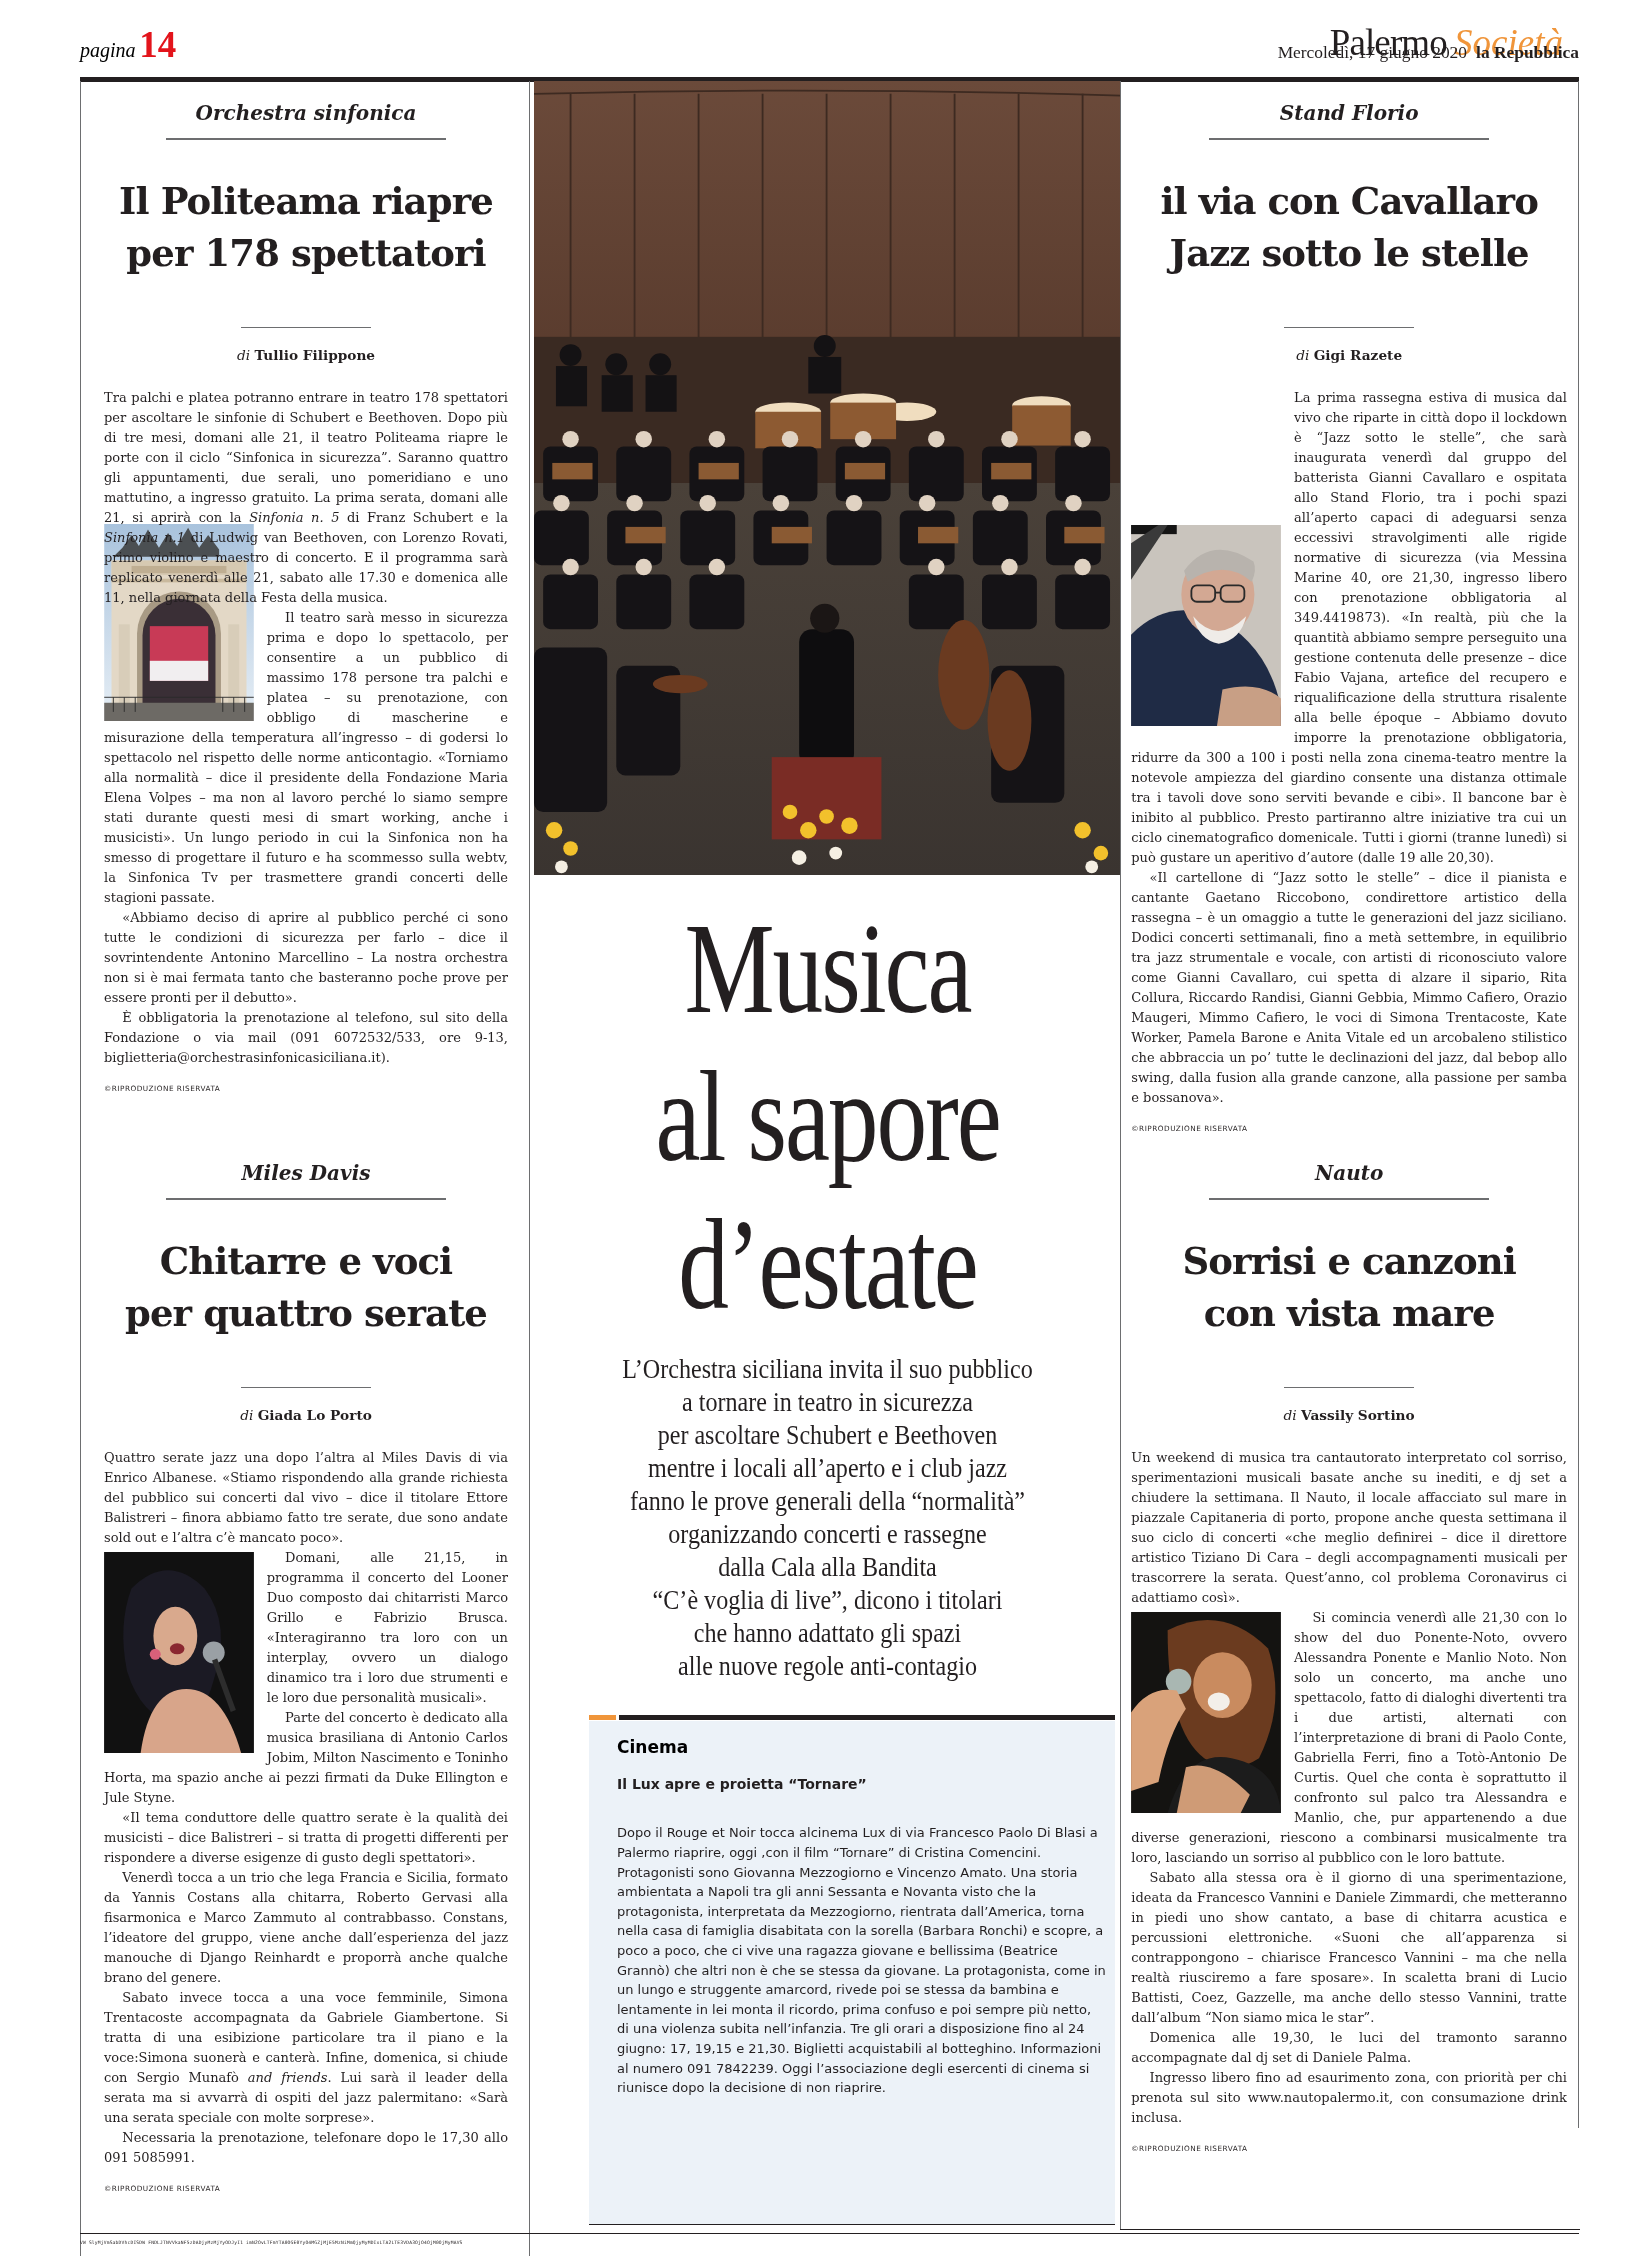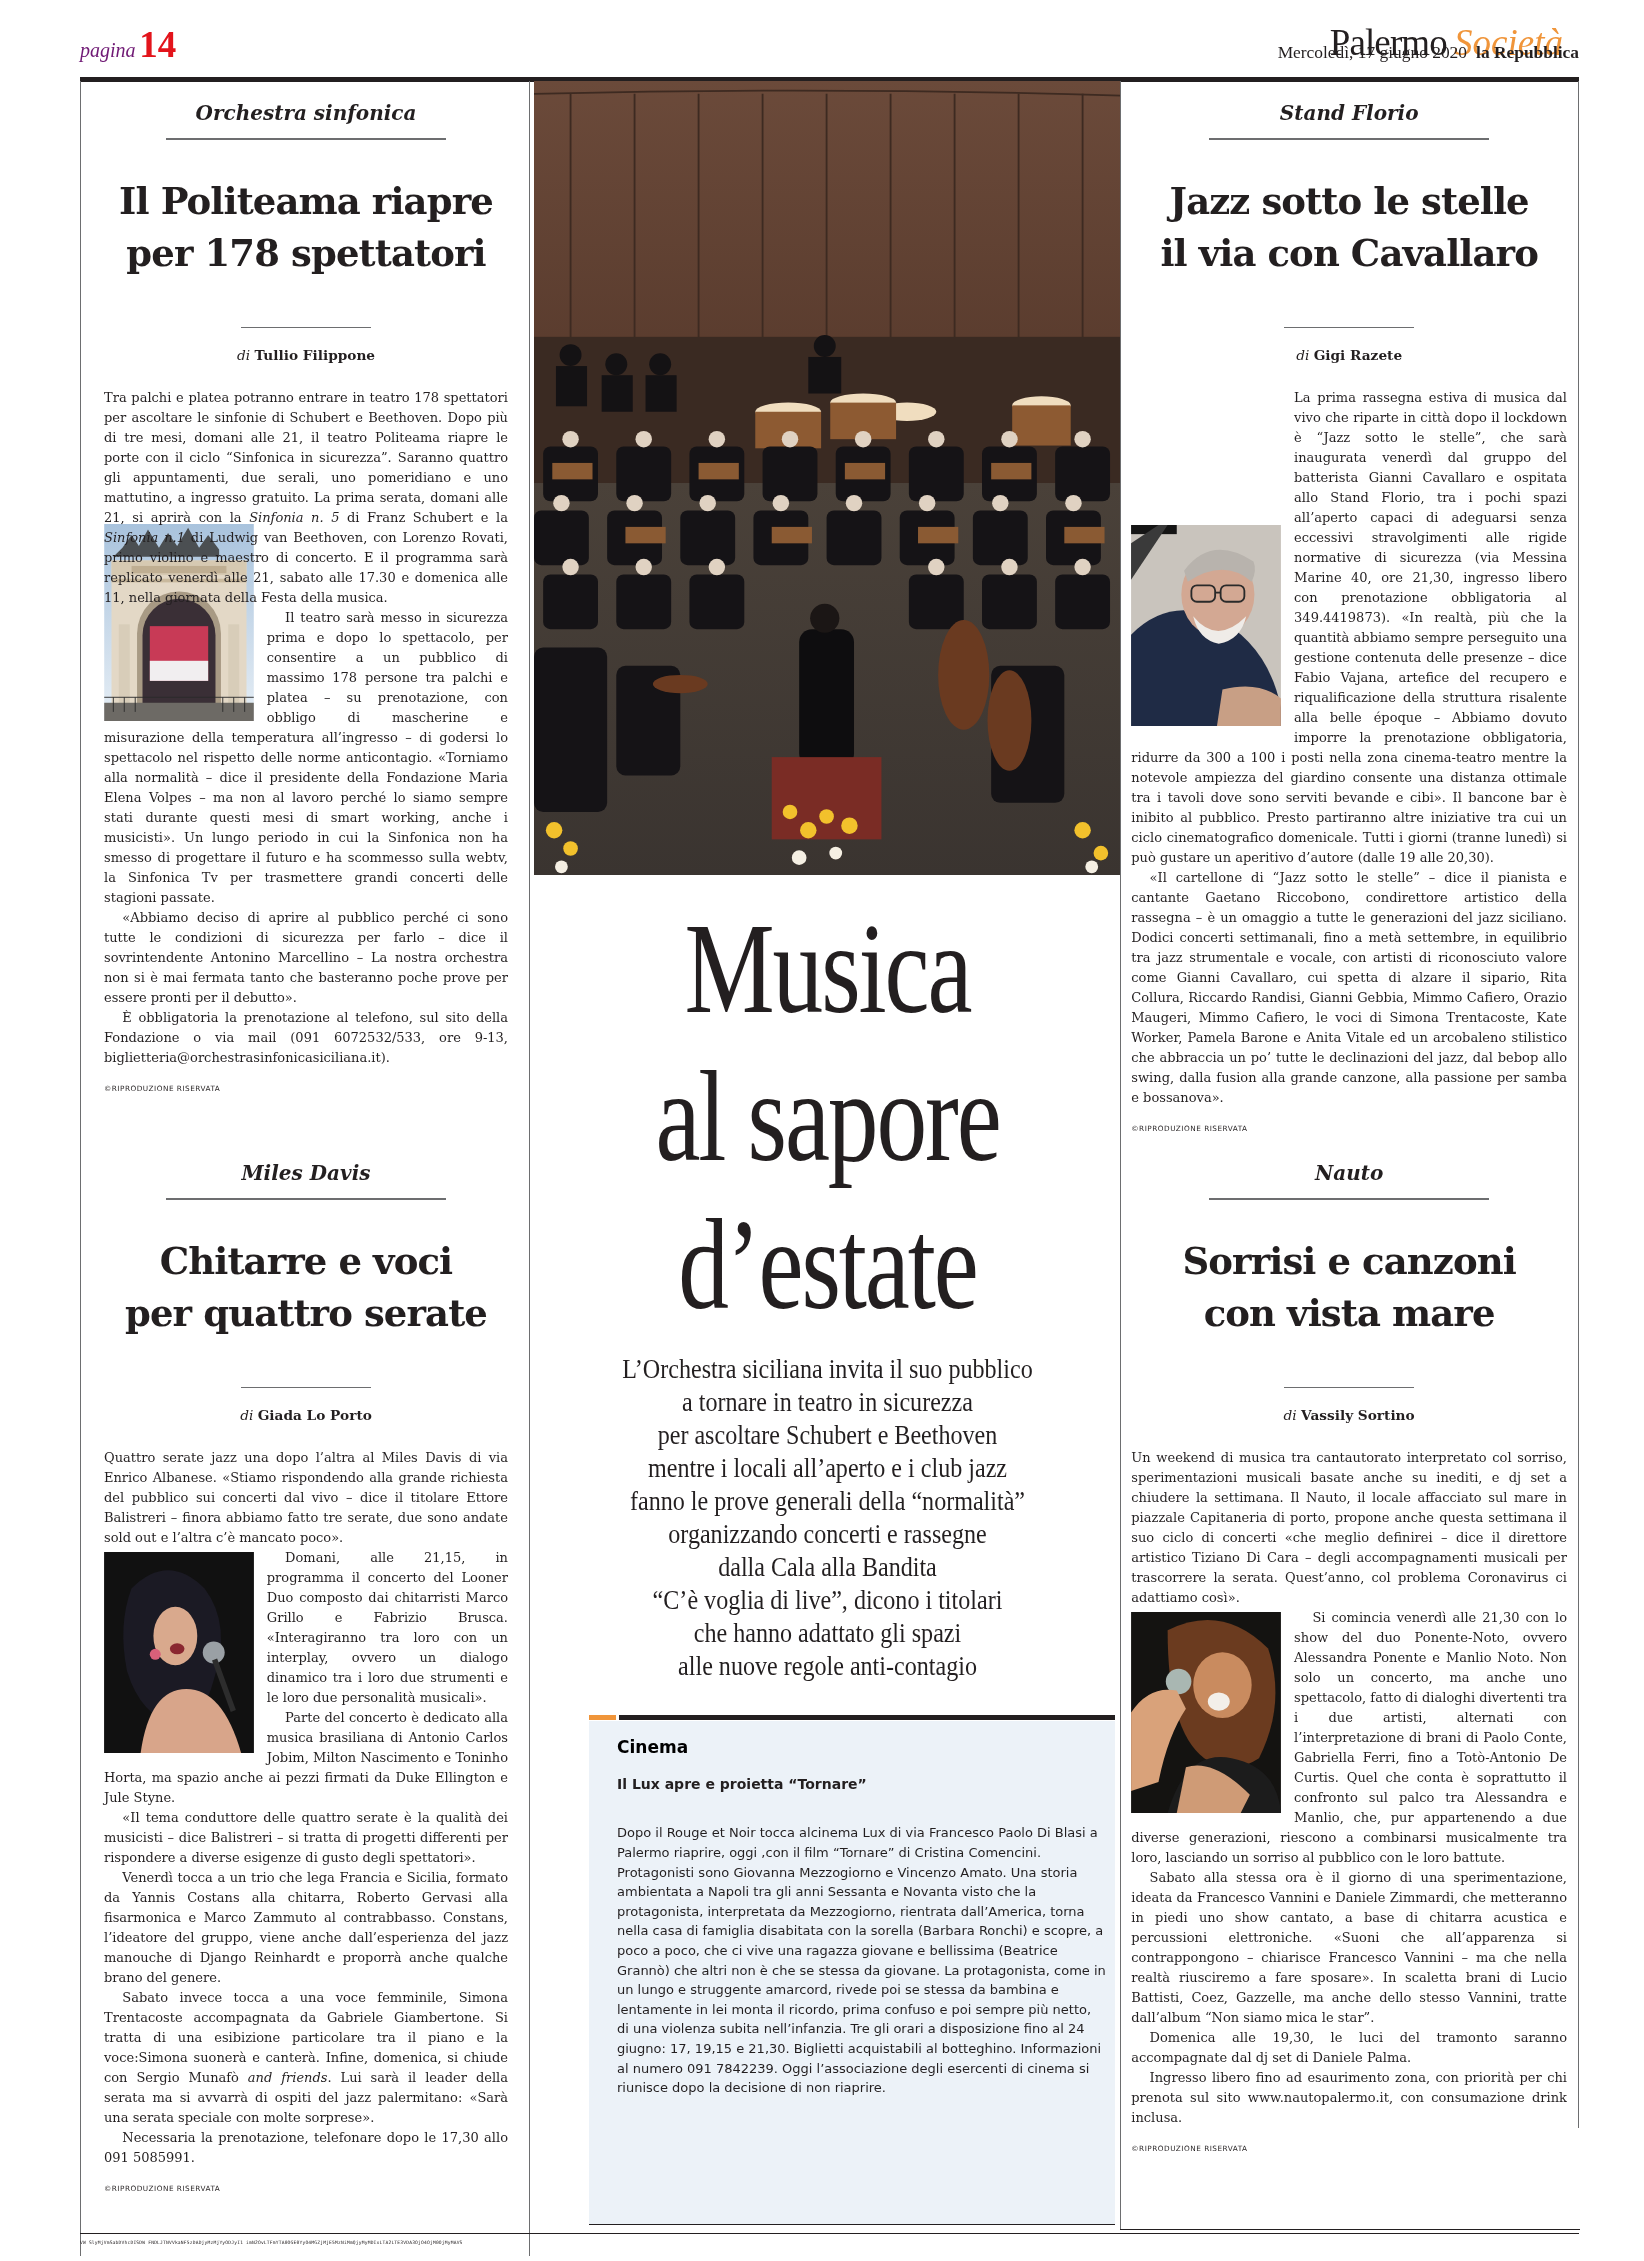--- a/index.html
+++ b/index.html
@@ -2,21 +2,21 @@
 <html style="font-size:14.6px"><head>
 <meta charset="utf-8">
 <style>
   * { box-sizing: border-box; margin: 0; padding: 0; }
   html, body { width: 1645px; height: 2261px; background: #ffffff; overflow: hidden; }
   body { position: relative; font-family: "DejaVu Serif", serif; color: #231f20; }
 
   
   .masthead { position: absolute; left: 80px; right: 66px; top: 20px; height: 55px; }
   .page-num { position: absolute; left: 0; top: 5.5px; display: flex; align-items: baseline; gap: 3.7px; }
-  .page-num .lbl { font-family: "Liberation Serif", serif; font-style: italic; font-size: 20px; color: #701a75; }
+  .page-num .lbl { font-family: "Liberation Serif", serif; font-style: italic; font-size: 20px; color: #000000; }
   .page-num .num { font-family: "Liberation Serif", serif; font-weight: bold; font-size: 37px; color: #e3141b; line-height: 1; }
   .section-title { position: absolute; left: 0; right: 16px; top: 3.7px; text-align: right; font-family: "Liberation Serif", serif; font-size: 37px; line-height: 1; }
   .section-title .city { color: #231f20; letter-spacing: -0.9px; }
   .section-title .sect { color: #f0953a; font-style: italic; margin-left: 7.3px; }
   .dateline { position: absolute; right: 0; top: 22px; font-family: Liberation Serif, serif; font-size: 17.4px; display: flex; align-items: baseline; gap: 9.1px; }
   .dateline .paper { font-weight: bold; font-size: 17.4px; }
   .top-rule { position: absolute; left: 80px; right: 66px; top: 77px; height: 4.6px; background: #231f20; }
 
   
   .col-left { position: absolute; left: 80px; top: 81px; width: 450px; height: 2175px; border-left: 0.9px solid #6d6e70; border-right: 0.9px solid #6d6e70; }
@@ -329,22 +329,22 @@
     <div class="cinema-body">Dopo il Rouge et Noir tocca alcinema Lux di via Francesco Paolo Di Blasi a Palermo riaprire, oggi ,con il film “Tornare” di Cristina Comencini. Protagonisti sono Giovanna Mezzogiorno e Vincenzo Amato. Una storia ambientata a Napoli tra gli anni Sessanta e Novanta visto che la protagonista, interpretata da Mezzogiorno, rientrata dall’America, torna nella casa di famiglia disabitata con la sorella (Barbara Ronchi) e scopre, a poco a poco, che ci vive una ragazza giovane e bellissima (Beatrice Grannò) che altri non è che se stessa da giovane. La protagonista, come in un lungo e struggente amarcord, rivede poi se stessa da bambina e lentamente in lei monta il ricordo, prima confuso e poi sempre più netto, di una violenza subita nell’infanzia. Tre gli orari a disposizione fino al 24 giugno: 17, 19,15 e 21,30. Biglietti acquistabili al botteghino. Informazioni al numero 091 7842239. Oggi l’associazione degli esercenti di cinema si riunisce dopo la decisione di non riaprire.</div>
   </div>
 </div>
 
 <div class="col-right">
 
   <div class="article" style="top: 20px;">
     <div class="kicker">Stand Florio</div>
     <div class="kicker-rule"></div>
     <div class="headline">
+      <div>il via con Cavallaro</div>
       <div>Jazz sotto le stelle</div>
-      <div>il via con Cavallaro</div>
     </div>
     <div class="byline-rule"></div>
     <div class="byline">
       <span class="di">di</span>
       <span class="author">Gigi Razete</span>
     </div>
     <div class="body">
       <div class="photo" style="margin-top:137px;">
         <svg width="150" height="201" viewBox="0 0 164 220">
           <rect width="164" height="220" fill="#c9c4bd"></rect>

